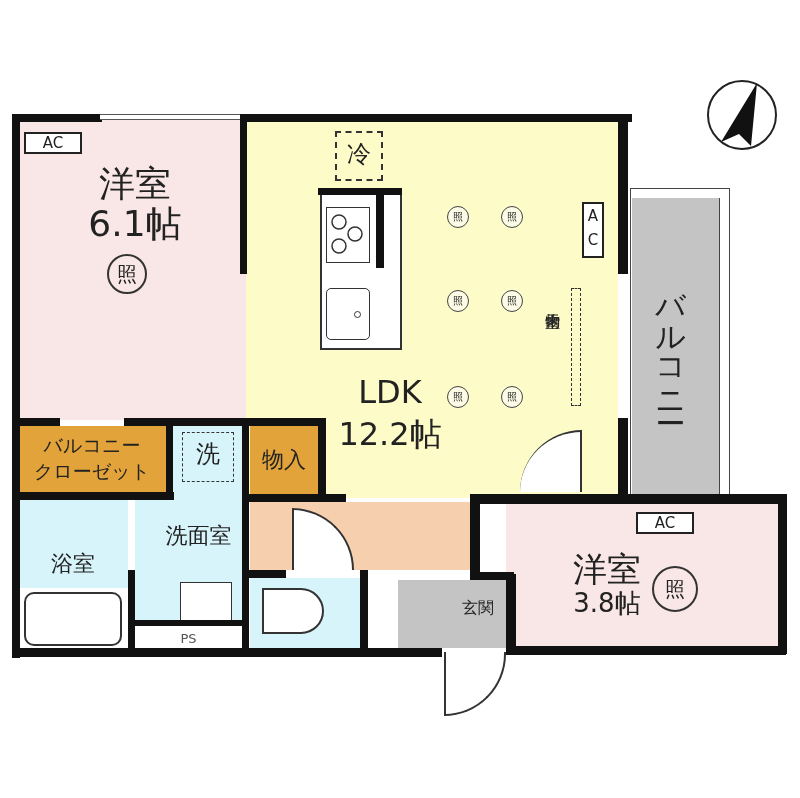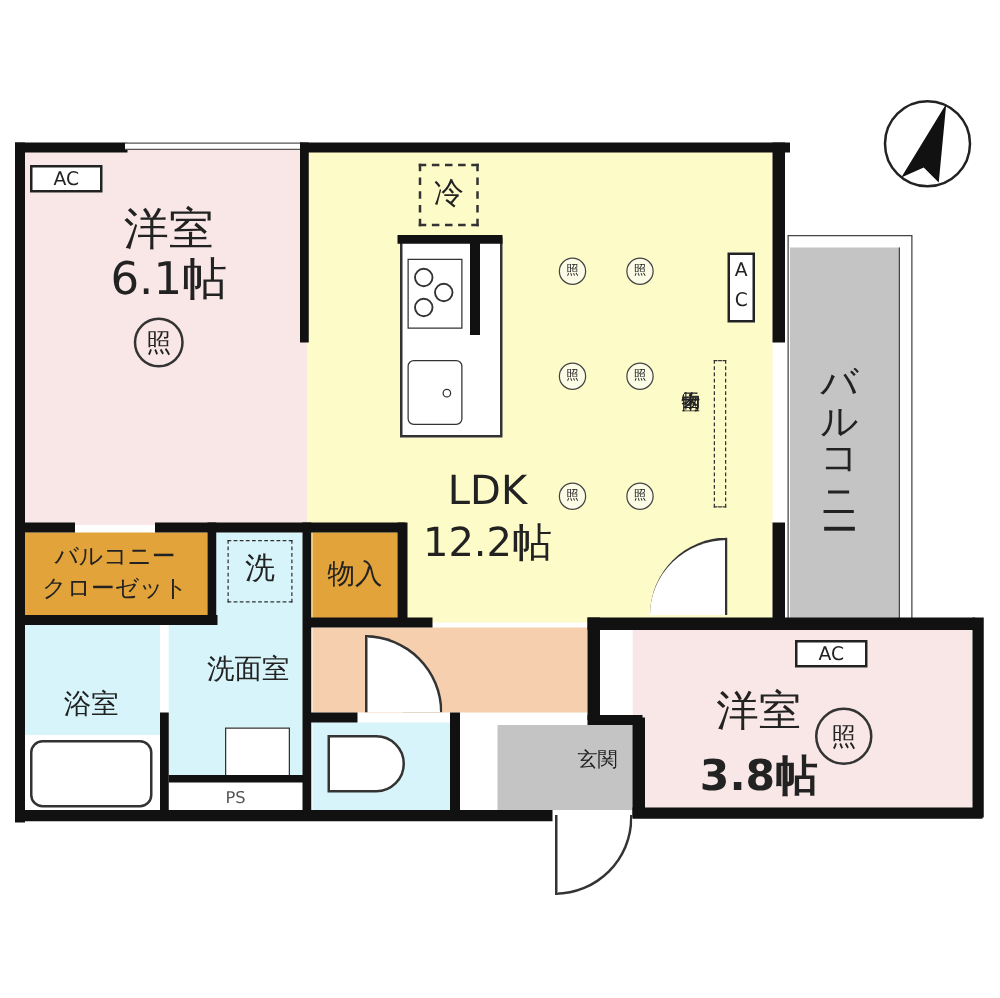--- a/index.html
+++ b/index.html
@@ -95,21 +95,21 @@
 
 <div class="room" style="left:368px;top:578px;width:30px;height:72px;background:#fff;"></div>
 <div class="room" style="left:398px;top:580px;width:110px;height:68px;background:#c4c4c4;"></div>
 <div class="lbl" style="left:398px;top:600px;width:110px;font-size:16px;margin-left:25px;">玄関</div>
 <div class="door-arc" style="left:444px;top:652px;width:62px;height:64px;border-radius:0 0 62px 0;border-top:none;border-left:2px solid #333;"></div>
 
 <div class="room" style="left:506px;top:504px;width:272px;height:144px;background:#f9e6e6;"></div>
 <div class="room" style="left:482px;top:504px;width:24px;height:72px;background:#fff;"></div>
 <div class="ac" style="left:636px;top:512px;width:58px;height:22px;">AC</div>
 <div class="lbl" style="left:552px;top:552px;width:110px;font-size:34px;">洋室</div>
-<div class="lbl" style="left:552px;top:604px;width:110px;font-size:34px;font-weight:bold;">3.8帖</div>
+<div class="lbl" style="left:552px;top:590px;width:110px;font-size:26px;">3.8帖</div>
 <div class="light-big" style="left:652px;top:566px;width:46px;height:46px;line-height:42px;">照</div>
 
 <div class="wall" style="left:12px;top:114px;width:90px;height:8px;"></div>
 <div class="win" style="left:100px;top:114px;width:142px;height:6px;"></div>
 <div class="wall" style="left:240px;top:114px;width:392px;height:8px;"></div>
 <div class="wall" style="left:12px;top:114px;width:8px;height:544px;"></div>
 <div class="wall" style="left:240px;top:114px;width:7px;height:160px;"></div>
 <div class="wall" style="left:618px;top:114px;width:10px;height:160px;"></div>
 <div class="wall" style="left:618px;top:418px;width:10px;height:80px;"></div>
 <div class="wall" style="left:12px;top:418px;width:48px;height:8px;"></div>

